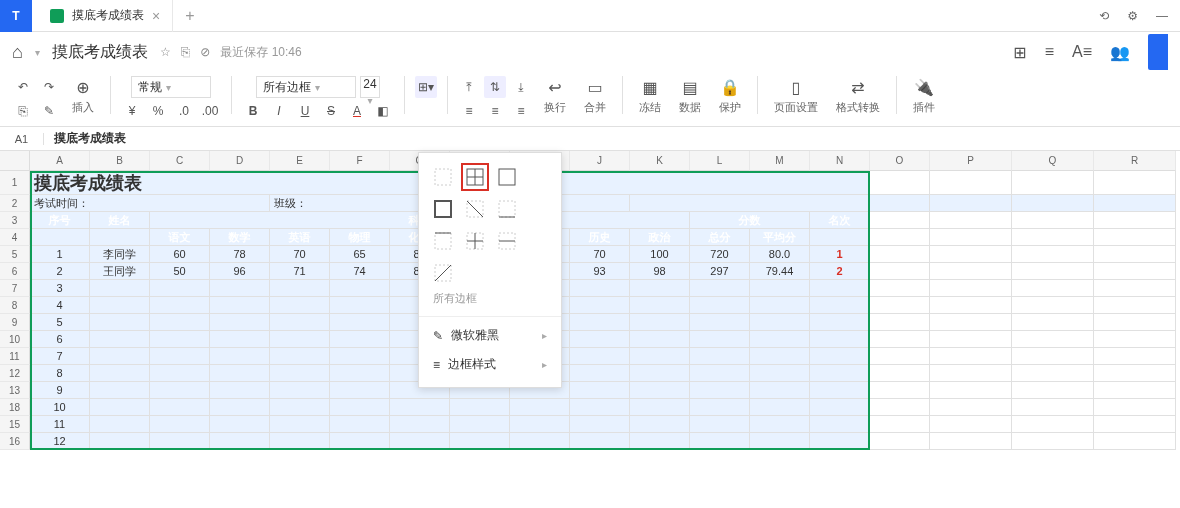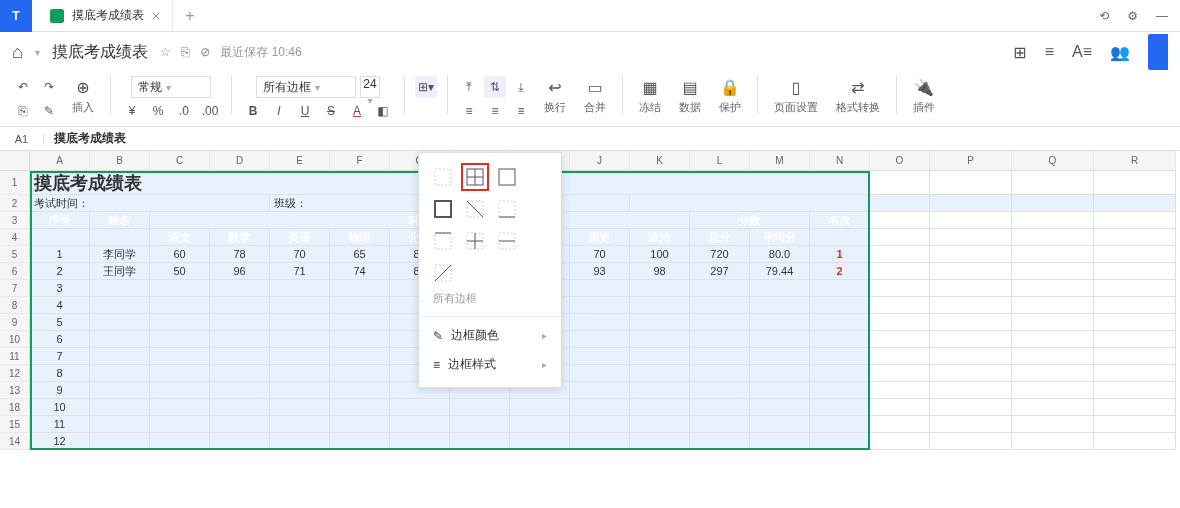--- a/index.html
+++ b/index.html
@@ -230,21 +230,21 @@
       <div class="row-hdr">6</div>
       <div class="row-hdr">7</div>
       <div class="row-hdr">8</div>
       <div class="row-hdr">9</div>
       <div class="row-hdr">10</div>
       <div class="row-hdr">11</div>
       <div class="row-hdr">12</div>
       <div class="row-hdr">13</div>
       <div class="row-hdr">18</div>
       <div class="row-hdr">15</div>
-      <div class="row-hdr">14</div>
+      <div class="row-hdr">16</div>
     </div>
   <div class="grid">
     <div class="col-hdrs" id="col-hdrs">
         <div class="col-hdr" style="width: 60px;">A</div>
         <div class="col-hdr" style="width: 60px;">B</div>
         <div class="col-hdr" style="width: 60px;">C</div>
         <div class="col-hdr" style="width: 60px;">D</div>
         <div class="col-hdr" style="width: 60px;">E</div>
         <div class="col-hdr" style="width: 60px;">F</div>
         <div class="col-hdr" style="width: 60px;">G</div>
@@ -613,21 +613,21 @@
           <rect x="1" y="1" width="16" height="16" fill="none" stroke="#ccc" stroke-dasharray="2"></rect>
           <line x1="1" y1="17" x2="17" y2="1" stroke="#555"></line>
         </svg>
       </div>
   </div>
   <div class="popup-label">所有边框</div>
   <div class="popup-divider"></div>
   <div class="popup-item">
     <div class="popup-item-left">
         <span>✎</span>
-        <span>边框颜色</span>
+        <span>微软雅黑</span>
       </div>
     <span class="chev">▸</span>
   </div>
   <div class="popup-item">
     <div class="popup-item-left">
         <span>≡</span>
         <span>边框样式</span>
       </div>
     <span class="chev">▸</span>
   </div>

